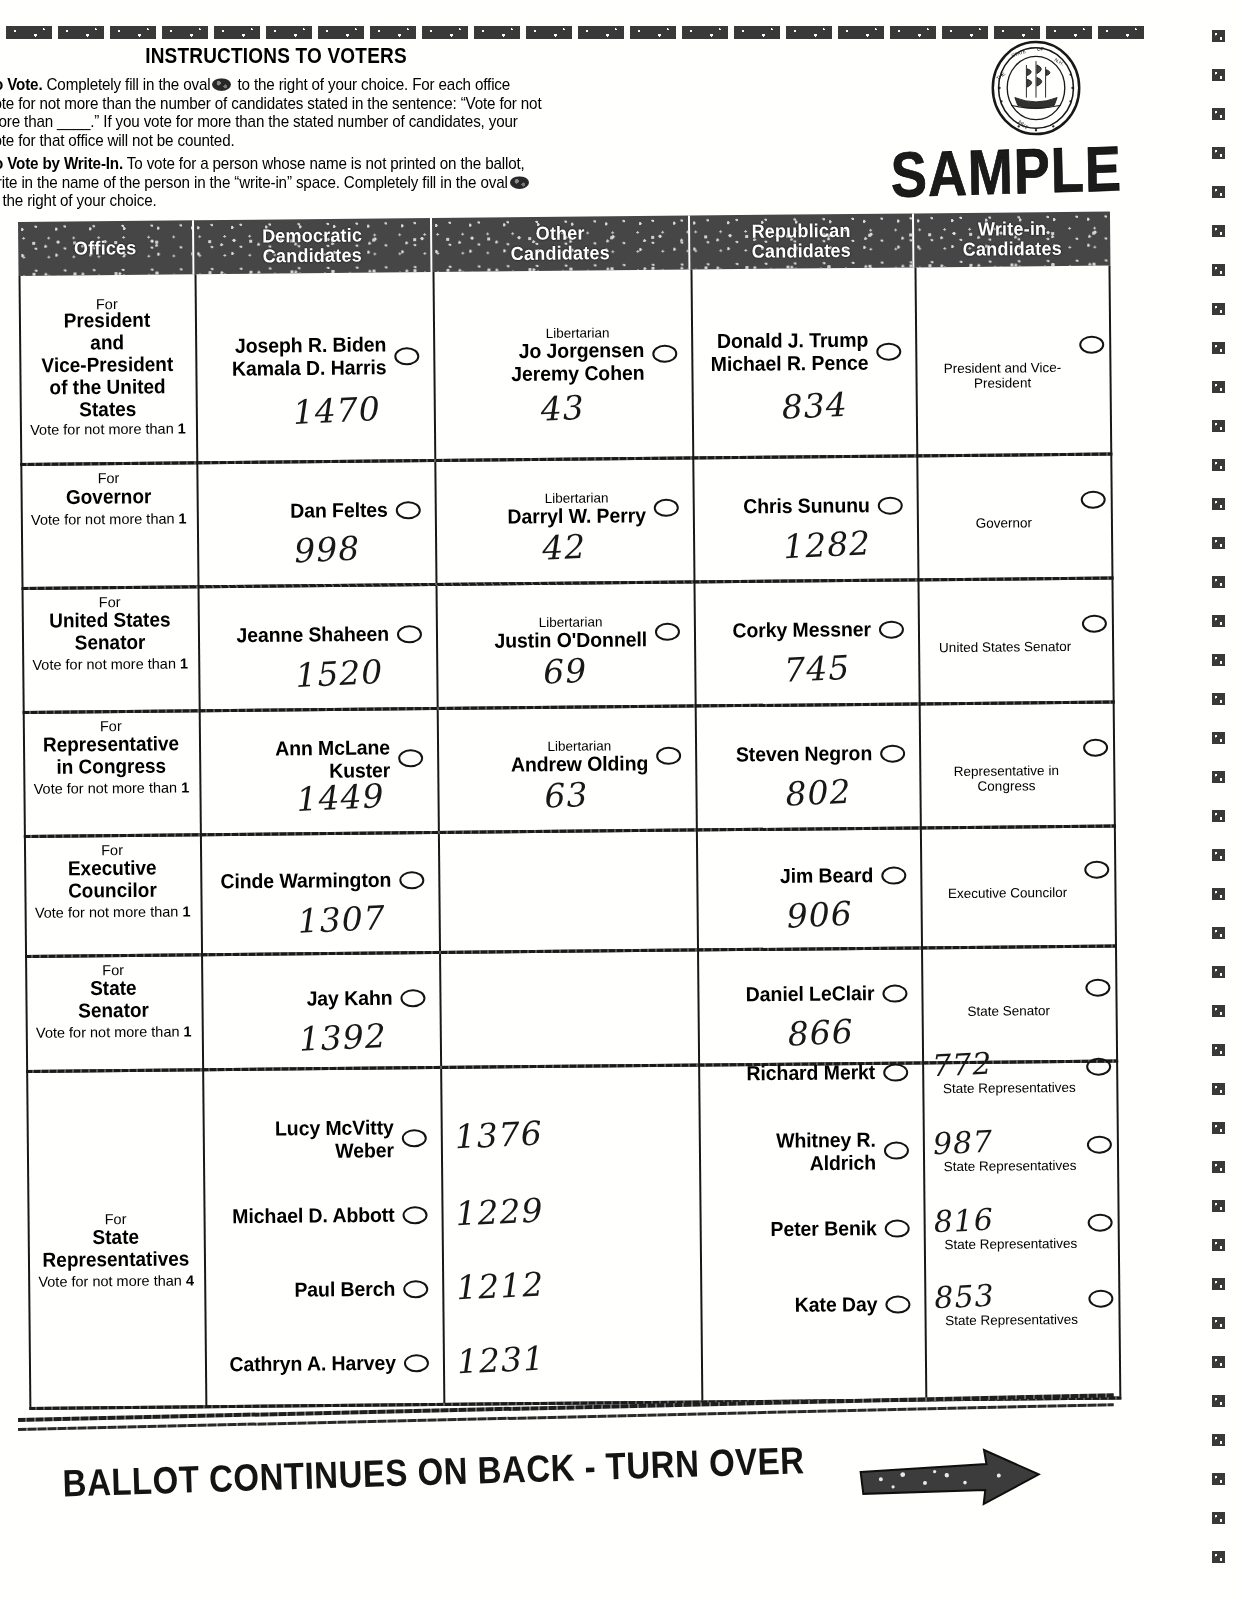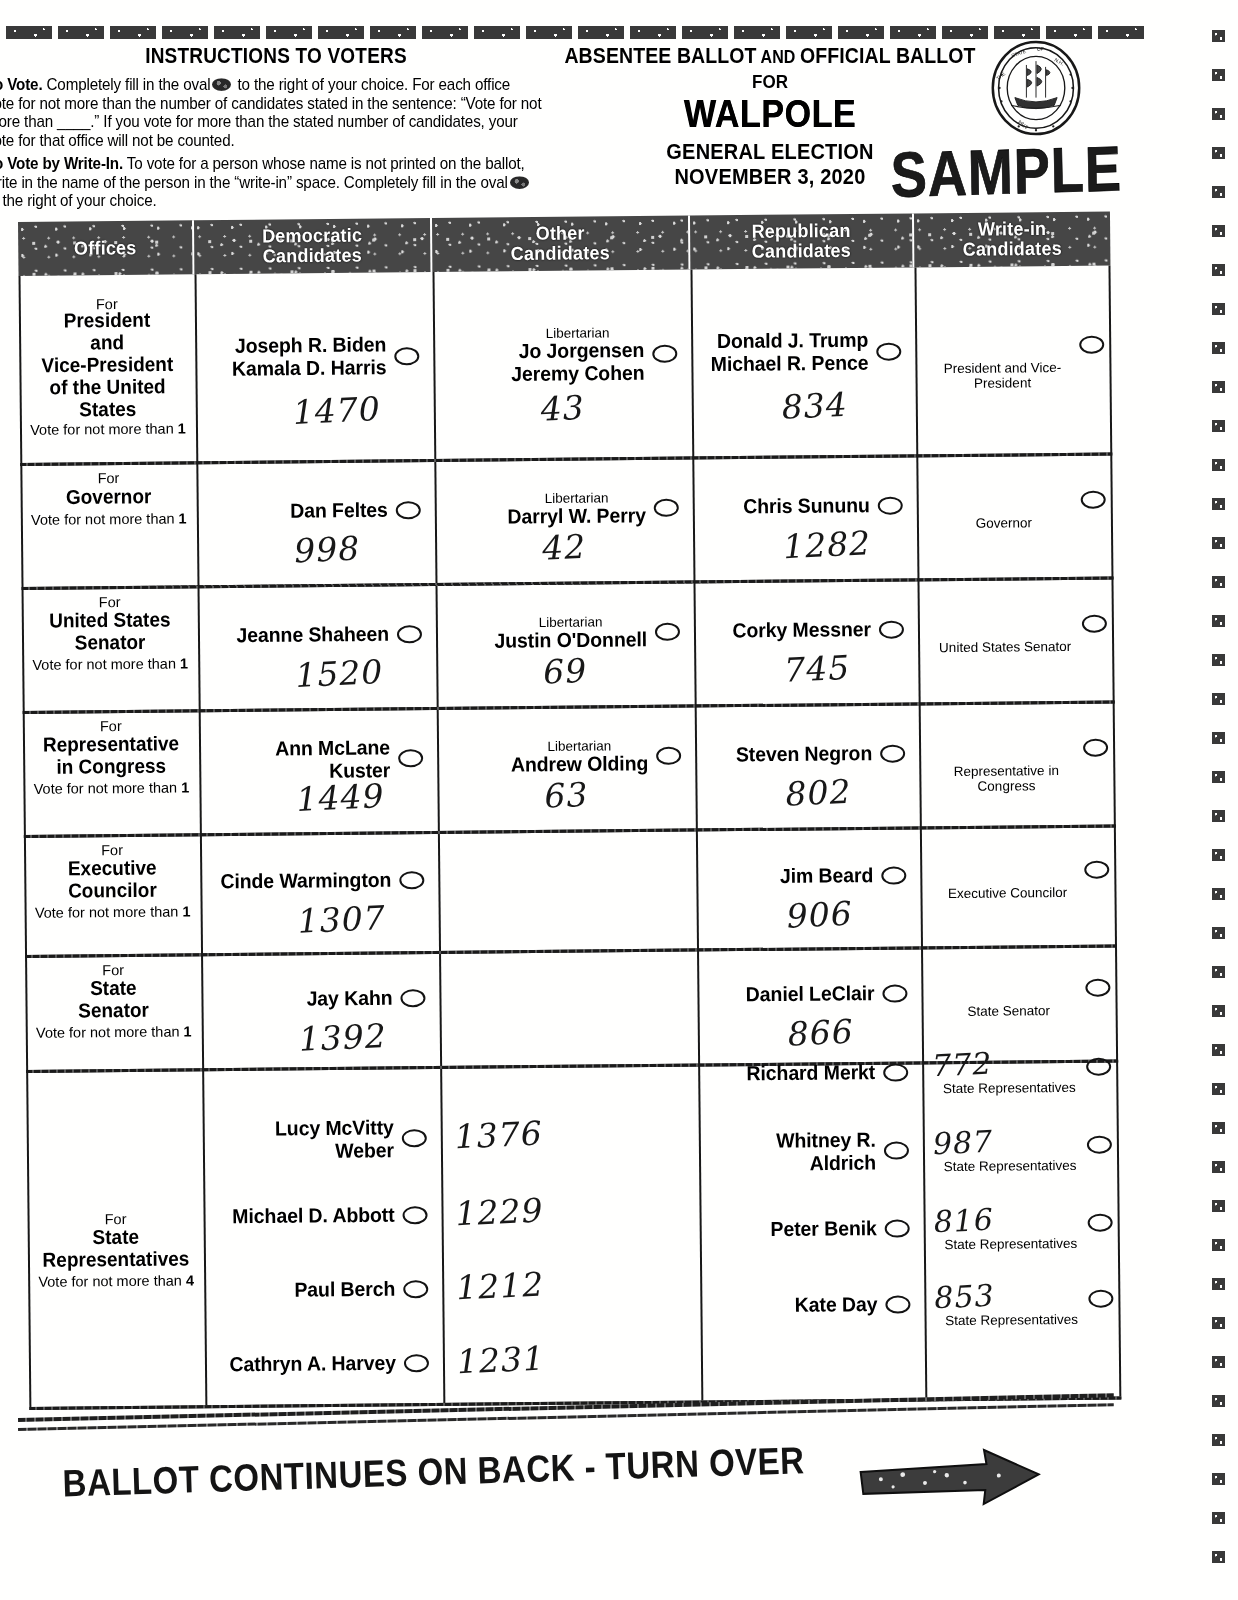--- a/index.html
+++ b/index.html
@@ -231,27 +231,20 @@
   <div class="instructions">
     <div class="instr-title">INSTRUCTIONS TO VOTERS</div>
     <div class="instr-p">
       <b>To Vote.</b><span> Completely fill in the oval</span><span class="inline-oval"></span><span> to the right of your choice. For each office vote for not more than the number of candidates stated in the sentence: “Vote for not more than ____.” If you vote for more than the stated number of candidates, your vote for that office will not be counted.</span>
     </div>
     <div class="instr-p">
       <b>To Vote by Write-In.</b><span> To vote for a person whose name is not printed on the ballot, write in the name of the person in the “write-in” space. Completely fill in the oval</span><span class="inline-oval"></span><span> to the right of your choice.</span>
     </div>
   </div>
 
-  <div class="titleblock">
-    <div class="tb-line1"><span>ABSENTEE BALLOT</span><span class="sm"> AND </span><span>OFFICIAL BALLOT</span></div>
-    <div class="tb-for">FOR</div>
-    <div class="tb-town">WALPOLE</div>
-    <div class="tb-elec">GENERAL ELECTION</div>
-    <div class="tb-date">NOVEMBER 3, 2020</div>
-  </div>
 
   <svg class="seal" viewBox="0 0 100 104">
     <ellipse cx="50" cy="52" rx="45" ry="48" fill="none" stroke="#1a1a1a" stroke-width="2.6"></ellipse>
     <ellipse cx="50" cy="52" rx="39" ry="42" fill="none" stroke="#1a1a1a" stroke-width="1.6"></ellipse>
     <ellipse cx="50" cy="52" rx="30" ry="33" fill="none" stroke="#1a1a1a" stroke-width="1.4"></ellipse>
     <g stroke="#222" stroke-width="1" fill="none">
       <path d="M28 62 q22 9 44 0 l-3 8 q-19 7 -38 0 z" fill="#333"></path>
       <path d="M40 62 V28 M50 62 V24 M60 62 V30"></path>
       <path d="M41 32 q8 3 0 7 z" fill="#444"></path>
       <path d="M51 28 q9 4 0 9 z" fill="#444"></path>

